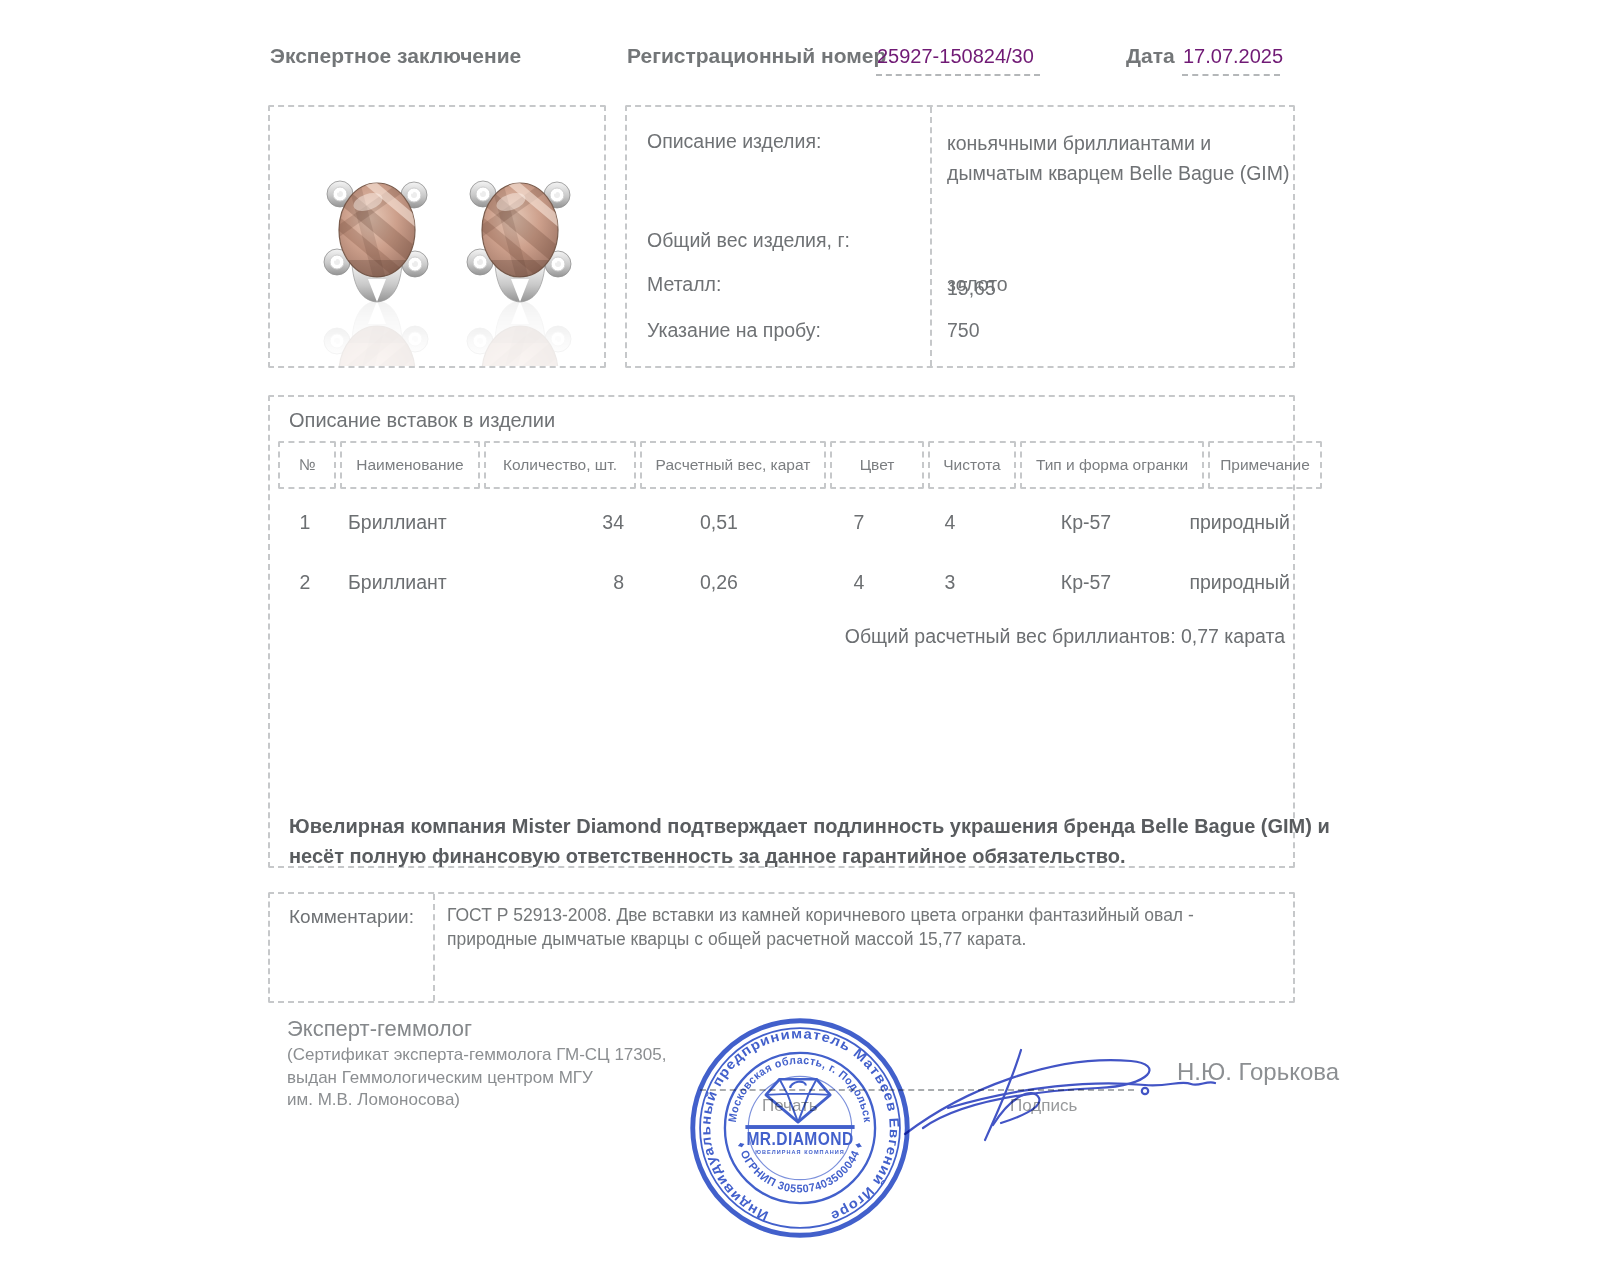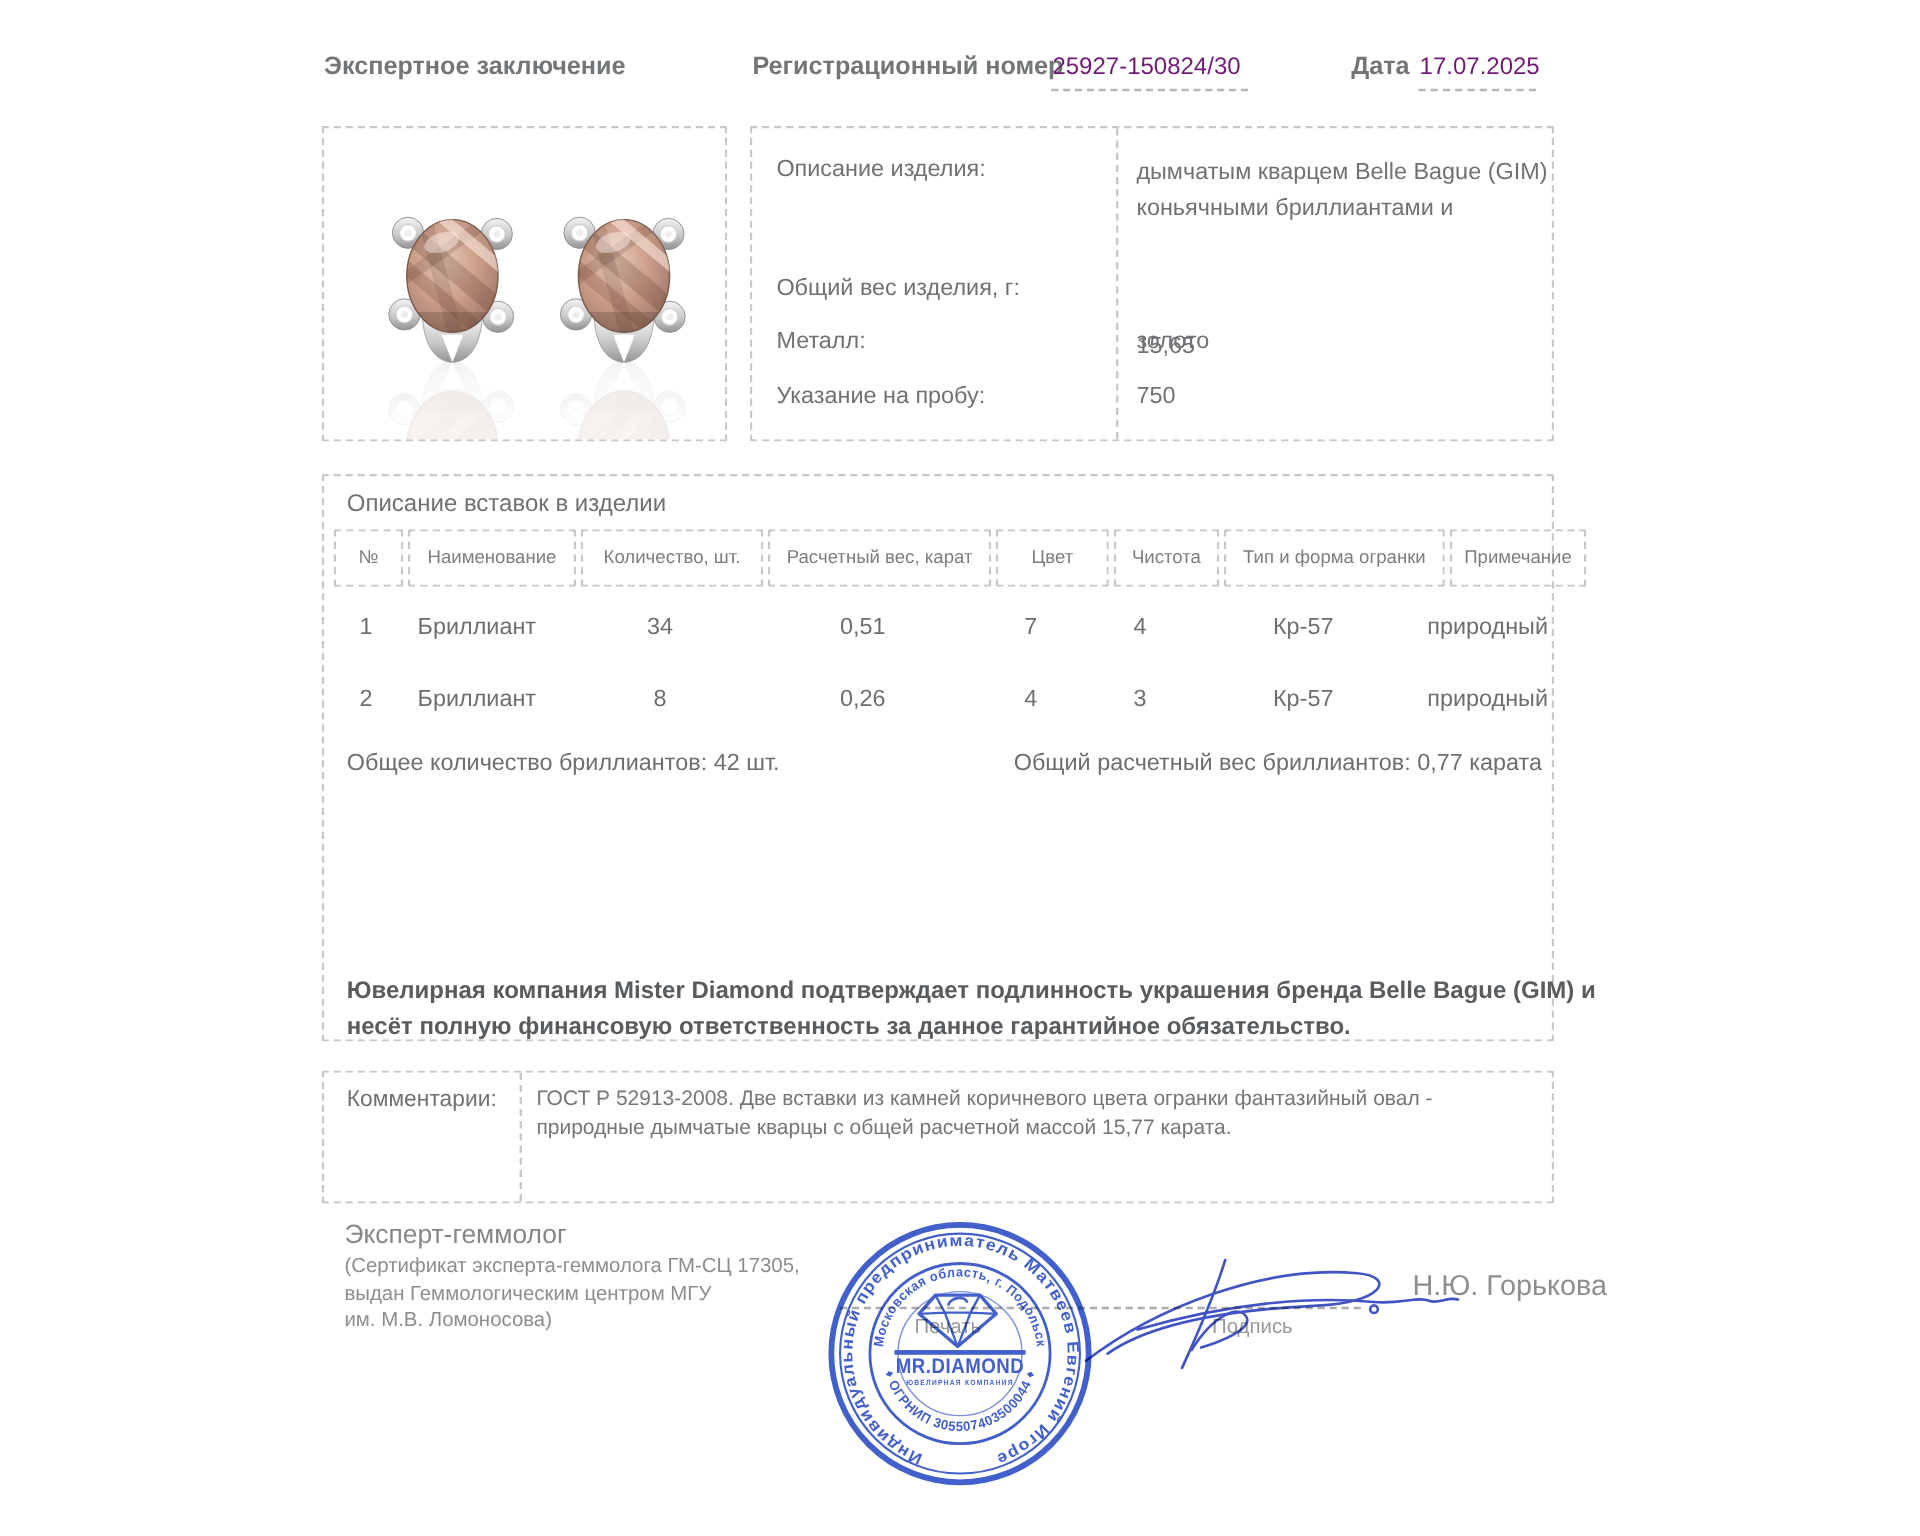--- a/index.html
+++ b/index.html
@@ -24,21 +24,21 @@
   
   .tbl-title { font-size:20px; color:#6f7275; }
   .hrow { display:flex; gap:4px; }
   .hcell {
     border:2px dashed #c6c8ca; border-radius:2px; height:44px;
     display:flex; align-items:center; justify-content:center;
     font-size:15.5px; color:#7b7e81; white-space:nowrap; overflow:hidden;
   }
   .drow { display:flex; gap:4px; align-items:center; height:36px; }
   .dcell { font-size:19.5px; color:#6c6f72; text-align:center; white-space:nowrap; }
-  .c0{width:54px;} .c1{width:136px;} .c2{width:148px;} .c3{width:182px;}
+  .c0{width:54px;} .c1{width:136px;} .c2{width:148px;text-align:right;} .c3{width:182px;}
   .c4{width:90px;} .c5{width:84px;} .c6{width:180px;} .c7{width:110px;}
   .dcell.c1{ text-align:left; padding-left:12px; box-sizing:border-box; }
   .dcell.c7{ text-align:right; }
   .totals { font-size:19.5px; color:#6c6f72; white-space:nowrap; }
   .statement { font-size:20px; font-weight:bold; color:#595c5f; line-height:30px; white-space:nowrap; }
 
   
   .comm-label { font-size:19px; color:#6f7275; white-space:nowrap; }
   .comm-line { font-size:17.5px; color:#747779; line-height:23.5px; white-space:nowrap; }
   .vdash { border-left:2px dashed #c6c8ca; }
@@ -121,22 +121,22 @@
           <use href="#earring"></use>
         </g>
     </svg>
   </div>
 
   <div class="abs dashedbox" style="left:625px; top:105px; width:666px; height:259px;">
     <div class="abs vdash" style="left:303px; top:0; height:259px;"></div>
 
     <div class="abs desc-label" style="left:20px; top:23px;">Описание изделия:</div>
     <div class="abs desc-value" style="left:320px; top:21px;">
+      <div class="line">коньячными бриллиантами и</div>
       <div class="line">дымчатым кварцем Belle Bague (GIM)</div>
-      <div class="line">коньячными бриллиантами и</div>
     </div>
 
     <div class="abs desc-label" style="left:20px; top:122px;">Общий вес изделия, г:</div>
     <div class="abs desc-value" style="left:320px; top:122px;margin-top:48px;">15,65</div>
 
     <div class="abs desc-label" style="left:20px; top:166px;">Металл:</div>
     <div class="abs desc-value" style="left:320px; top:166px;">золото</div>
 
     <div class="abs desc-label" style="left:20px; top:212px;">Указание на пробу:</div>
     <div class="abs desc-value" style="left:320px; top:212px;">750</div>
@@ -171,21 +171,20 @@
       <div class="dcell c0">2</div>
       <div class="dcell c1">Бриллиант</div>
       <div class="dcell c2">8</div>
       <div class="dcell c3">0,26</div>
       <div class="dcell c4">4</div>
       <div class="dcell c5">3</div>
       <div class="dcell c6">Кр-57</div>
       <div class="dcell c7">природный</div>
     </div>
 
-    <div class="abs totals" style="left:19px; top:228px;">Общее количество бриллиантов: 42 шт.</div>
     <div class="abs totals" style="right:8px; top:228px;">Общий расчетный вес бриллиантов: 0,77 карата</div>
 
     <div class="abs statement" style="left:19px; top:414px;">
       <div>Ювелирная компания Mister Diamond подтверждает подлинность украшения бренда Belle Bague (GIM) и</div>
       <div>несёт полную финансовую ответственность за данное гарантийное обязательство.</div>
     </div>
   </div>
 
   <div class="abs dashedbox" style="left:268px; top:892px; width:1023px; height:107px;">
     <div class="abs vdash" style="left:163px; top:0; height:107px;"></div>

